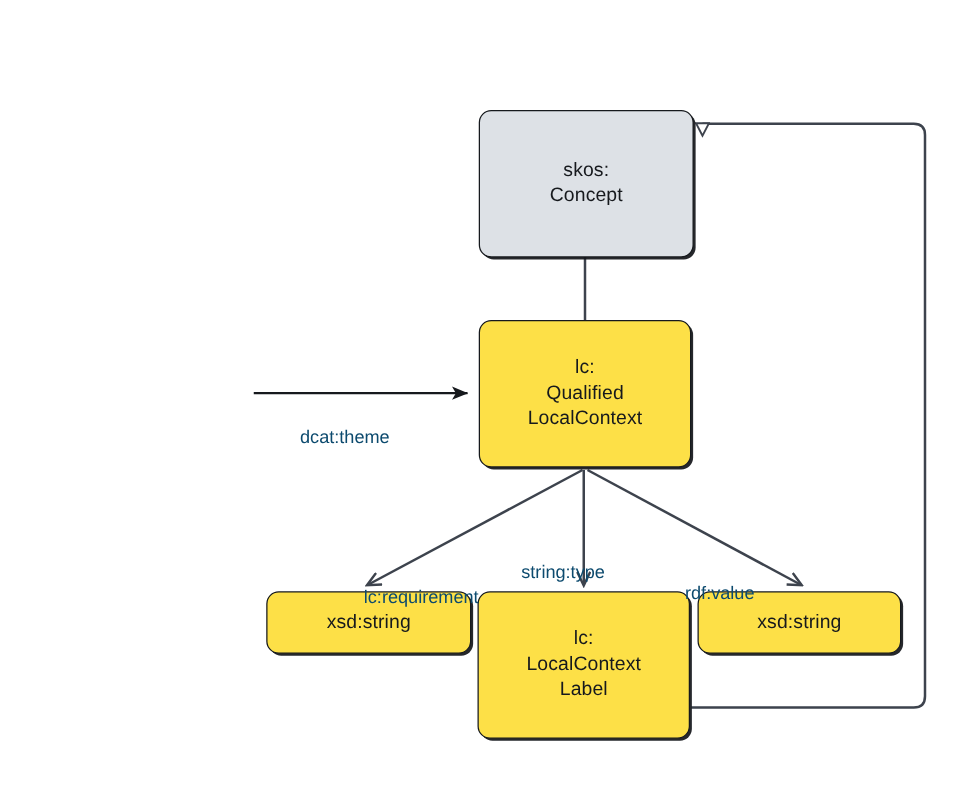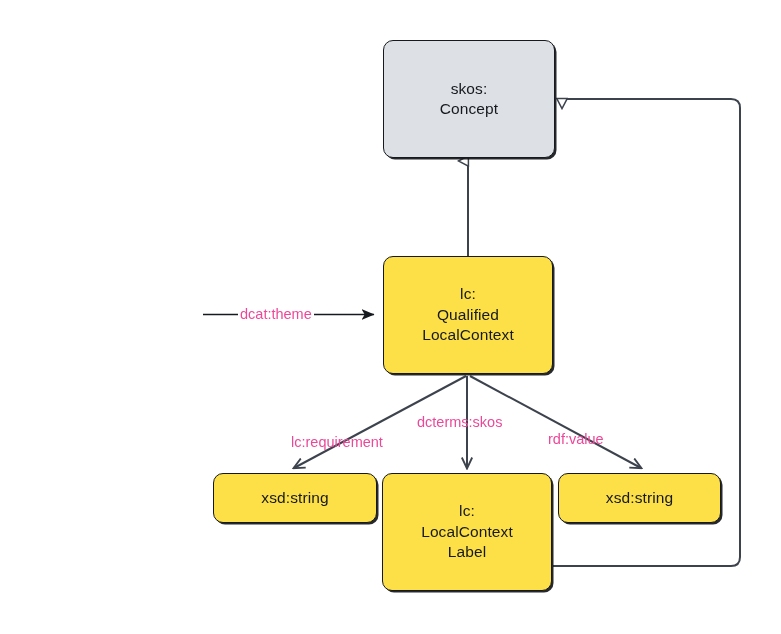--- a/index.html
+++ b/index.html
@@ -36,33 +36,35 @@
     color: #16191d;
     font-size: 15.5px;
     line-height: 1.32;
     letter-spacing: 0.1px;
     background: #fde047;
     box-shadow: 2px 2px 0px -0.5px rgba(20,22,26,0.92);
     z-index: 3;
   }
   .node.filled {
     background: #dde1e6;
+    margin-top: 48px;
   }
   .node .node-label {
     padding: 0 8px;
     white-space: pre-line;
   }
   .edge-label {
     position: absolute;
-    color: #ec4899;
+    color: #0c4a6e;
     font-size: 14.5px;
     line-height: 1.2;
     white-space: nowrap;
     background: transparent;
     z-index: 4;
+    margin-top: 36px;
   }
   .edge-label.boxed {
     background: #ffffff;
     padding: 0 2px;
   }
 </style>
 </head>
 <body>
 
 <div id="diagram-canvas">
@@ -134,17 +136,17 @@
   </div>
 
   <div class="node" style="left:558px; top:473px; width:163px; height:50px;">
     <span class="node-label">xsd:string</span>
   </div>
 
   <div class="edge-label boxed" style="left:238px; top:306px;">dcat:theme</div>
 
   <div class="edge-label" style="left:291px; top:434px;">lc:requirement</div>
 
-  <div class="edge-label" style="left:417px; top:414px;">dcterms:skos</div>
+  <div class="edge-label" style="left:417px; top:414px;">string:type</div>
 
   <div class="edge-label" style="left:548px; top:431px;text-align:right;">rdf:value</div>
 
 </div>
 
 </body></html>

